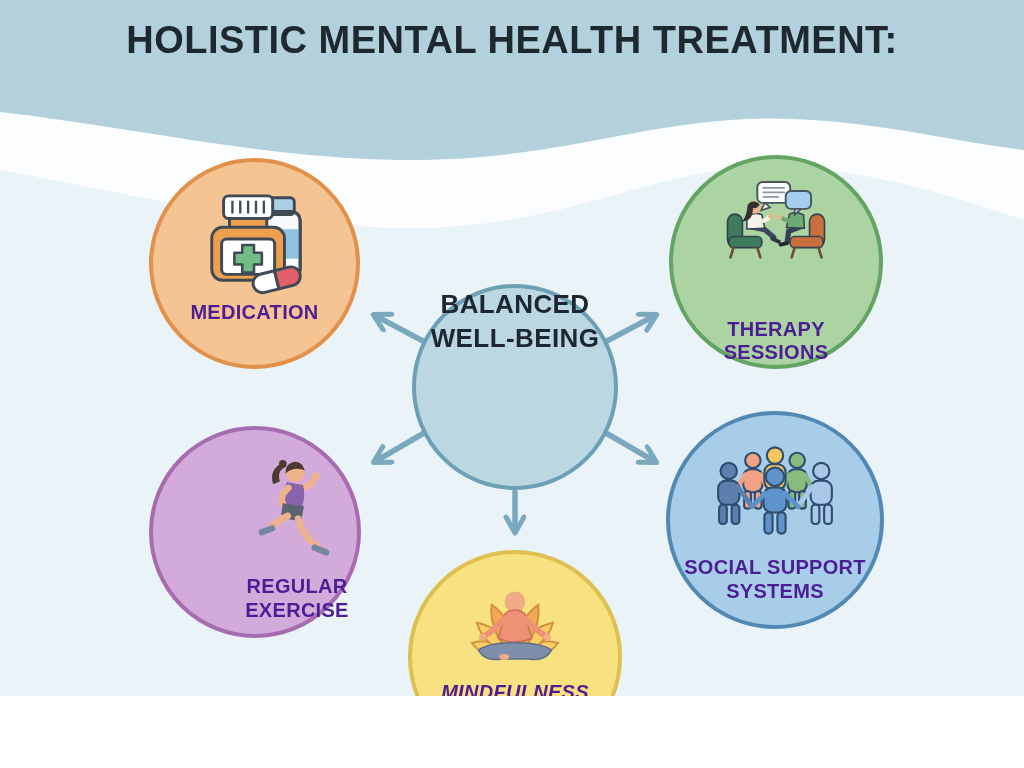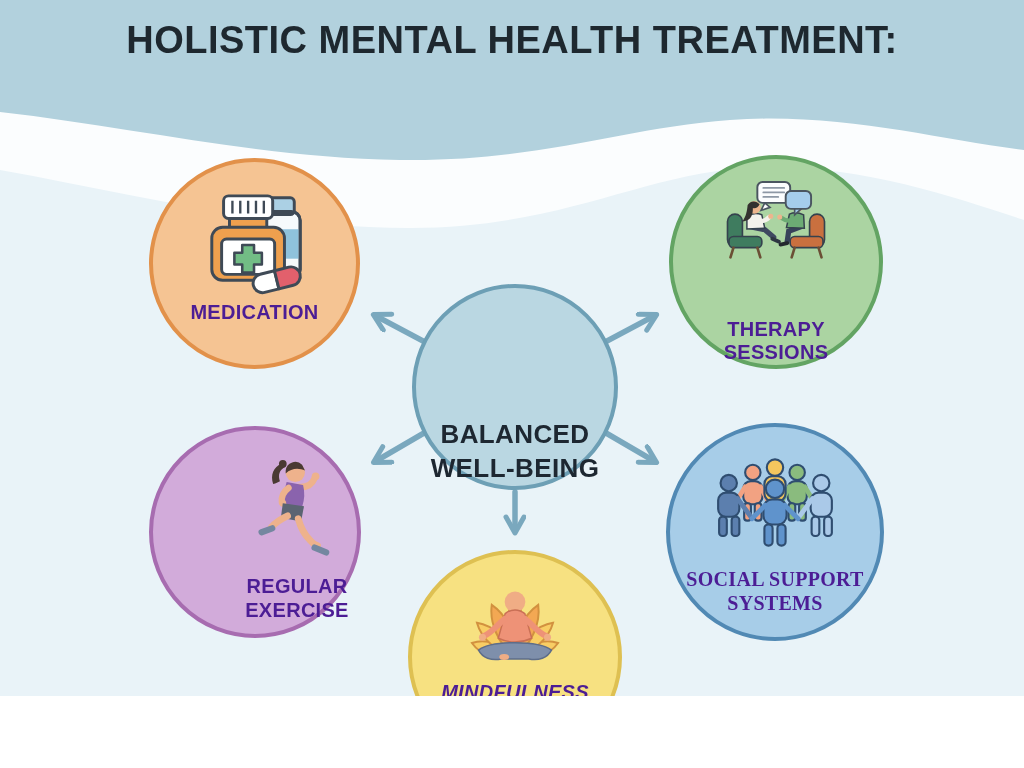--- a/index.html
+++ b/index.html
@@ -18,35 +18,35 @@
   .circle{
     position:absolute;border-radius:50%;box-sizing:border-box;
     border:4px solid;display:flex;flex-direction:column;align-items:center;
   }
   .node-label{
     font-weight:800;color:#4c1d95;font-size:20px;line-height:1.18;
     letter-spacing:.3px;text-align:center;margin-top:5px;
   }
   .center-node{
     left:412px;top:284px;width:206px;height:206px;
-    background:#bad7e2;border-color:#6d9fb5;justify-content:flex-end;
+    background:#bad7e2;border-color:#6d9fb5;justify-content:flex-start;
   }
   .center-label{
     width:178px;text-align:center;font-weight:800;font-size:26px;
     line-height:1.3;letter-spacing:.4px;color:#1d2731;
   }
   .node-medication{left:149px;top:158px;width:211px;height:211px;background:#f5c493;border-color:#e2914a;}
   .node-medication .node-label{width:160px;}
   .node-therapy{left:669px;top:155px;width:214px;height:214px;background:#abd4a2;border-color:#63a463;gap:48px;}
   .node-therapy .node-label{width:120px;}
   .node-exercise{left:149px;top:426px;width:212px;height:212px;background:#d2abda;border-color:#a76cb0;align-items:flex-end;}
   .node-exercise .node-label{width:120px;}
   .node-mindfulness{left:408px;top:550px;width:214px;height:214px;background:#f7e181;border-color:#dec052;font-style:italic;}
   .node-mindfulness .node-label{width:158px;}
-  .node-social{left:666px;top:423px;width:218px;height:218px;background:#a7cde8;border-color:#5189b4;font-family:Liberation Serif, serif;}
+  .node-social{left:666px;top:411px;width:218px;height:218px;background:#a7cde8;border-color:#5189b4;}
   .node-social .node-label{width:196px;}
   .icon{display:block;}
   .icon-medication{margin-top:26px;}
   .icon-therapy{margin-top:20px;}
   .icon-exercise{margin-top:22px;}
   .icon-mindfulness{margin-top:18px;}
   .icon-social{margin-top:30px;}
   .sparkle{position:absolute;left:952px;top:696px;opacity:.9;}
 </style>
 </head>

